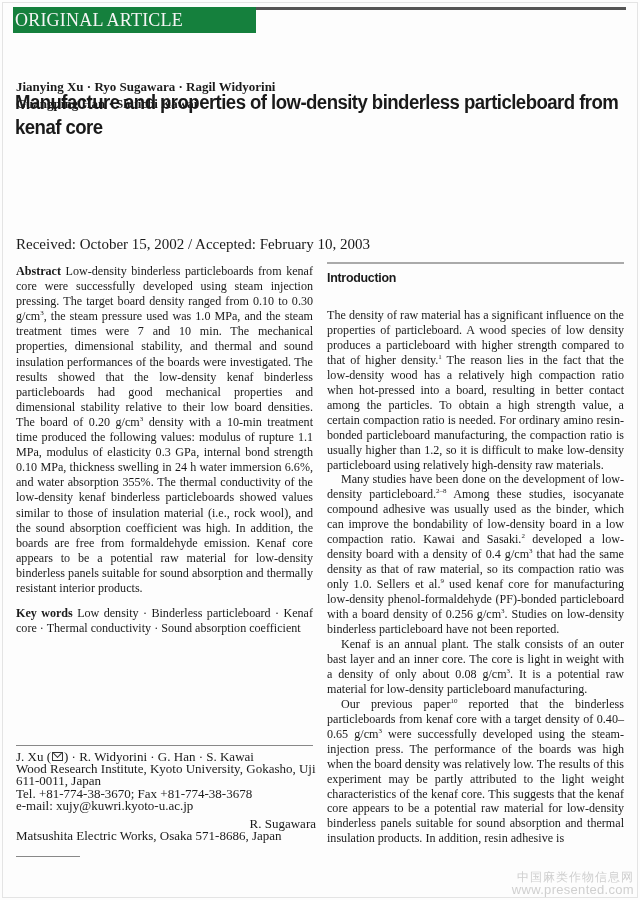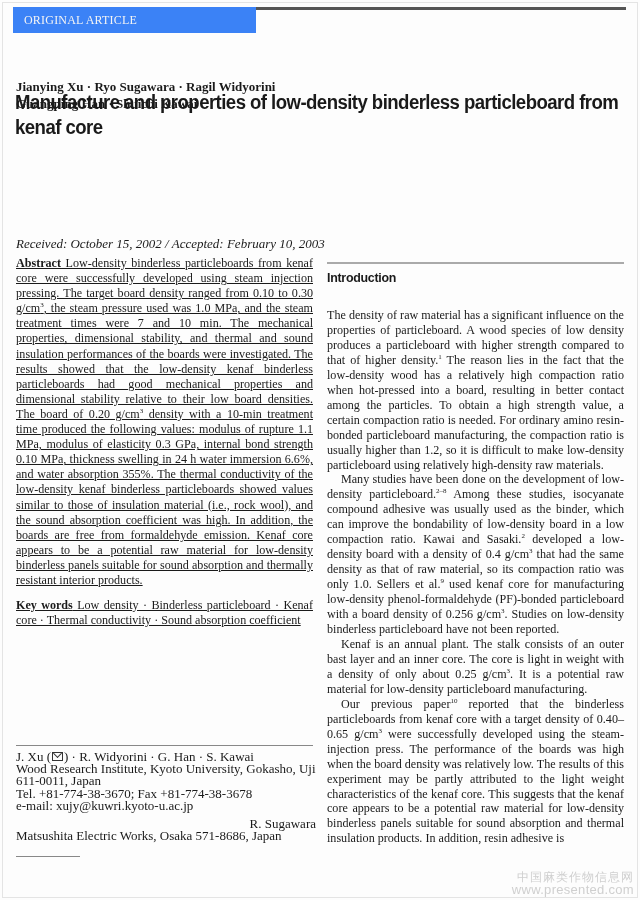--- a/index.html
+++ b/index.html
@@ -3,31 +3,31 @@
 <meta charset="utf-8">
 <style>
   html, body { margin:0; padding:0; }
   body {
     width:640px; height:900px; background:#fdfdfd; position:relative; overflow:hidden;
     font-family:"Liberation Serif", "DejaVu Serif", serif; color:#1a1a1a;
   }
   .page-frame { position:absolute; left:2px; top:2px; right:2px; bottom:2px; border:1px solid #e4e4e4; }
   .top-rule { position:absolute; left:255px; right:14px; top:7px; height:3px; background:#555; }
   .banner {
-    position:absolute; left:13px; top:7px; width:243px; height:26px; background:#3b82f6;
-    color:#f4f4f4; font-size:12px; letter-spacing:0.2px; line-height:26px; padding-left:11px; box-sizing:border-box;
+    position:absolute; left:13px; top:7px; width:243px; height:26px; background:#15803d;
+    color:#f4f4f4; font-size:18px; letter-spacing:0.2px; line-height:26px; padding-left:2px; box-sizing:border-box;
   }
   .authors { position:absolute; left:16px; top:54px; font-size:13px; font-weight:bold; line-height:17px;margin-top:24px; }
   .title {
     position:absolute; left:15px; top:90px; width:600px; font-family:"Liberation Sans", "DejaVu Sans", sans-serif;
     font-weight:bold; font-size:20px; line-height:25px; letter-spacing:-0.6px; transform:scaleX(0.93); transform-origin:left top;
     width:650px;
   }
-  .received { position:absolute; left:16px; top:236px; font-size:13px;font-style:italic; }
-  .col-left { position:absolute; left:16px; top:256px; width:297px; font-size:12.1px; line-height:15.1px; text-align:justify;text-decoration:underline; }
+  .received { position:absolute; left:16px; top:236px; font-size:15px; }
+  .col-left { position:absolute; left:16px; top:264px; width:297px; font-size:12.1px; line-height:15.1px; text-align:justify; }
   .col-left p { margin:0; }
   .col-left .b { font-weight:bold; }
   .keywords { margin-top:10px !important; }
   .intro-rule { position:absolute; left:327px; top:262px; width:297px; height:2px; background:#aaa; }
   .intro-head {
     position:absolute; left:327px; top:270px; font-family:"Liberation Sans", "DejaVu Sans", sans-serif;
     font-weight:bold; font-size:13.5px; letter-spacing:-0.3px; transform:scaleX(0.92); transform-origin:left top;
   }
   .col-right { position:absolute; left:327px; top:308px; width:297px; font-size:12.1px; line-height:14.95px; text-align:justify; }
   .col-right p { margin:0; text-indent:0; }
@@ -71,21 +71,21 @@
     <span class="b">Key words</span><span> Low density · Binderless particleboard · Kenaf core · Thermal conductivity · Sound absorption coefficient</span>
   </p>
 </div>
 
 <div class="intro-rule"></div>
 <h2 class="intro-head" style="margin:0;">Introduction</h2>
 
 <div class="col-right">
   <p><span>The density of raw material has a significant influence on the properties of particleboard. A wood species of low density produces a particleboard with higher strength compared to that of higher density.</span><sup>1</sup><span> The reason lies in the fact that the low-density wood has a relatively high compaction ratio when hot-pressed into a board, resulting in better contact among the particles. To obtain a high strength value, a certain compaction ratio is needed. For ordinary amino resin-bonded particleboard manufacturing, the compaction ratio is usually higher than 1.2, so it is difficult to make low-density particleboard using relatively high-density raw materials.</span></p>
   <p class="ind"><span>Many studies have been done on the development of low-density particleboard.</span><sup>2–8</sup><span> Among these studies, isocyanate compound adhesive was usually used as the binder, which can improve the bondability of low-density board in a low compaction ratio. Kawai and Sasaki.</span><sup>2</sup><span> developed a low-density board with a density of 0.4 g/cm</span><sup>3</sup><span> that had the same density as that of raw material, so its compaction ratio was only 1.0. Sellers et al.</span><sup>9</sup><span> used kenaf core for manufacturing low-density phenol-formaldehyde (PF)-bonded particleboard with a board density of 0.256 g/cm</span><sup>3</sup><span>. Studies on low-density binderless particleboard have not been reported.</span></p>
-  <p class="ind"><span>Kenaf is an annual plant. The stalk consists of an outer bast layer and an inner core. The core is light in weight with a density of only about 0.25 g/cm</span><sup>3</sup><span>. It is a potential raw material for low-density particleboard manufacturing.</span></p>
+  <p class="ind"><span>Kenaf is an annual plant. The stalk consists of an outer bast layer and an inner core. The core is light in weight with a density of only about 0.08 g/cm</span><sup>3</sup><span>. It is a potential raw material for low-density particleboard manufacturing.</span></p>
   <p class="ind"><span>Our previous paper</span><sup>10</sup><span> reported that the binderless particleboards from kenaf core with a target density of 0.40–0.65 g/cm</span><sup>3</sup><span> were successfully developed using the steam-injection press. The performance of the boards was high when the board density was relatively low. The results of this experiment may be partly attributed to the light weight characteristics of the kenaf core. This suggests that the kenaf core appears to be a potential raw material for low-density binderless panels suitable for sound absorption and thermal insulation products. In addition, resin adhesive is</span></p>
 </div>
 
 <div class="foot-rule"></div>
 <div class="affil">
   <p><span>J. Xu (</span><span class="mail-icon"></span><span>) · R. Widyorini · G. Han · S. Kawai</span></p>
   <p>Wood Research Institute, Kyoto University, Gokasho, Uji 611-0011, Japan</p>
   <p>Tel. +81-774-38-3670; Fax +81-774-38-3678</p>
   <p>e-mail: xujy@kuwri.kyoto-u.ac.jp</p>
   <p class="gap">R. Sugawara</p>

